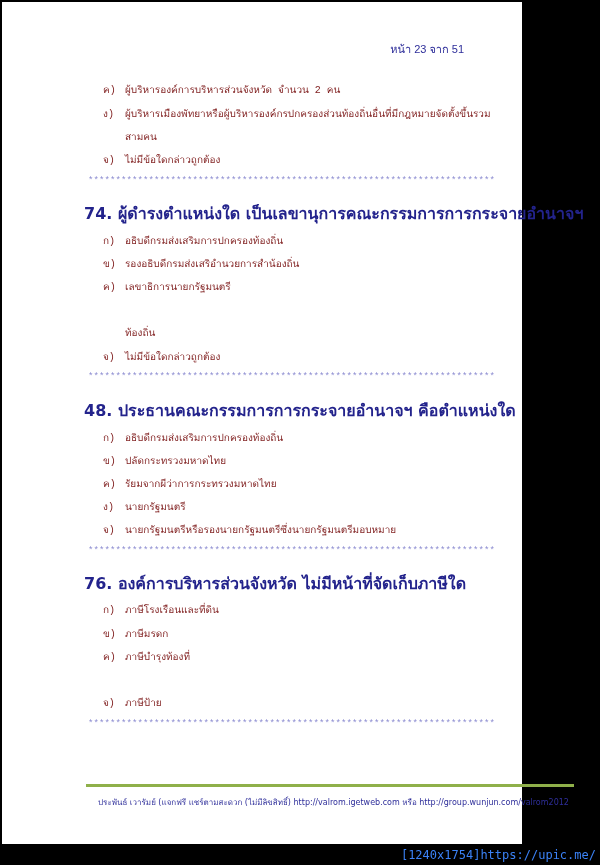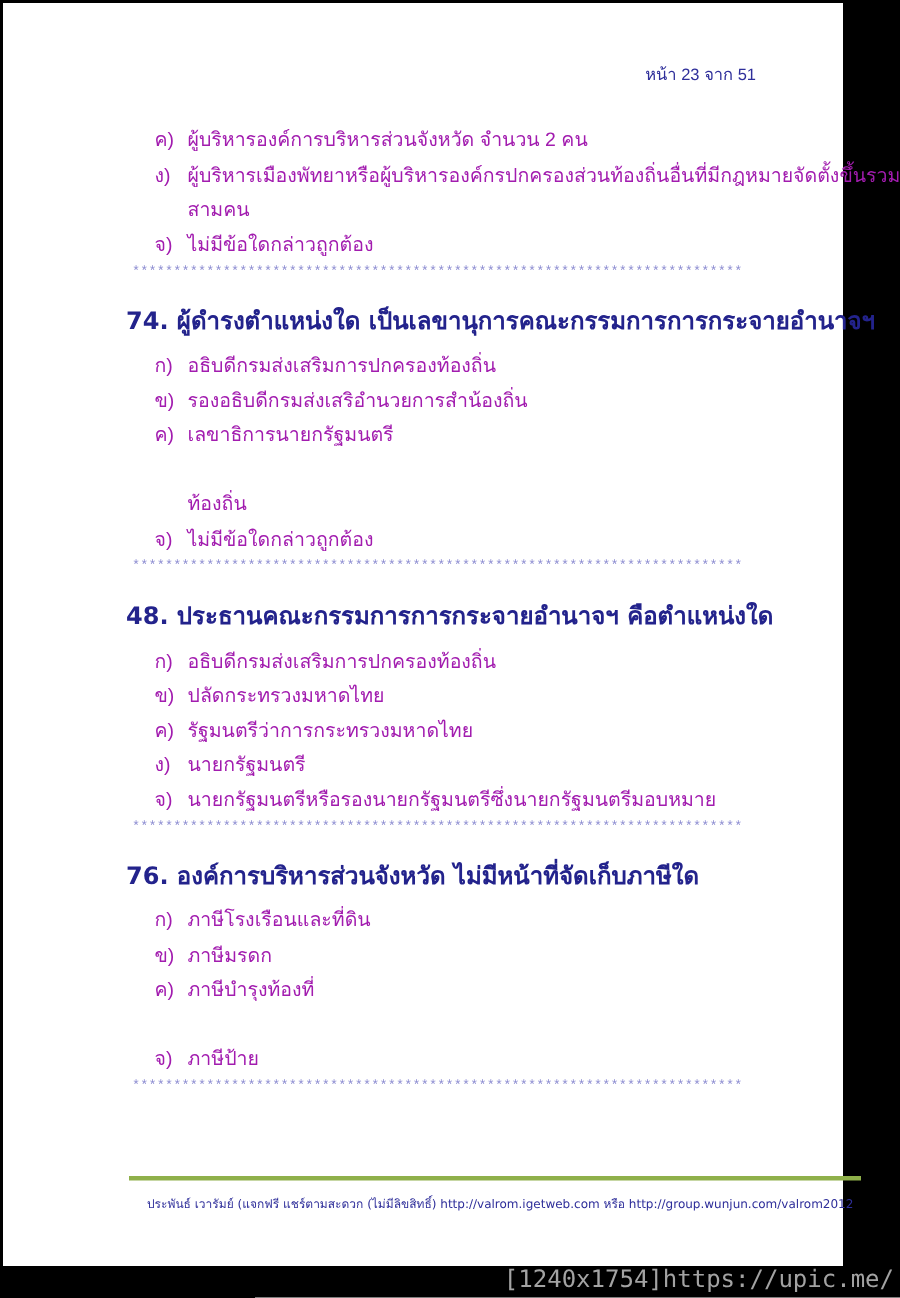--- a/index.html
+++ b/index.html
@@ -1,50 +1,50 @@
 <!DOCTYPE html>
 <html><head>
   <meta charset="utf-8">
   <style>
     html, body { margin: 0; padding: 0; }
     body {
       width: 600px; height: 865px; background: #000; position: relative; overflow: hidden;
       font-family: "DejaVu Sans", sans-serif;
     }
     .page {
-      position: absolute; left: 2px; top: 2px; width: 560px; height: 842px;
+      position: absolute; left: 2px; top: 2px; width: 520px; height: 842px;
       background: #ffffff;
     }
     .page-number {
       position: absolute; right: 58px; top: 38px; font-size: 11px; color: #2e2e9a;
       font-family: "Liberation Sans", sans-serif;
     }
     .opt {
-      position: absolute; left: 101px; font-size: 13px; color: #a21caf; white-space: nowrap;
-      font-family: Liberation Sans, sans-serif;
+      position: absolute; left: 101px; font-size: 10px; color: #7f1d1d; white-space: nowrap;
+      font-family: Liberation Mono, monospace;
     }
     .opt .letter { display: inline-block; width: 22px; }
     .opt.wrap2 { left: 123px; }
     .q {
       position: absolute; left: 82px; font-size: 16px; font-weight: bold; color: #23238c; white-space: nowrap;
       font-family: "DejaVu Sans", sans-serif;
     }
     .stars {
       position: absolute; left: 86px; width: 446px; font-size: 9px; color: #8a8ad0; letter-spacing: 0.1px;
       white-space: nowrap; overflow: hidden; font-family: "Liberation Mono", monospace;
     }
     .footer-line {
       position: absolute; left: 84px; top: 782px; width: 488px; height: 3px; background: #8fb04a;
     }
     .footer-text {
       position: absolute; left: 96px; top: 794px; font-size: 8px; font-weight: normal; color: #2e2e9a; white-space: nowrap;
       font-family: "DejaVu Sans", sans-serif;
     }
     .watermark {
-      position: absolute; right: 4px; bottom: 3px; font-size: 16px; color: #a3a3a3;
+      position: absolute; right: 4px; bottom: 3px; font-size: 12px; color: #3b82f6;
       font-family: "DejaVu Sans Mono", monospace;
     }
   </style>
 </head>
 <body>
 
 <div class="page">
   <div class="page-number">หน้า 23 จาก 51</div>
 
   <div class="opt" style="top:80px"><span class="letter">ค)</span><span>ผู้บริหารองค์การบริหารส่วนจังหวัด จำนวน 2 คน</span></div>
@@ -57,21 +57,21 @@
   <div class="opt" style="top:231px"><span class="letter">ก)</span><span>อธิบดีกรมส่งเสริมการปกครองท้องถิ่น</span></div>
   <div class="opt" style="top:254px"><span class="letter">ข)</span><span>รองอธิบดีกรมส่งเสริอำนวยการสำน้องถิ่น</span></div>
   <div class="opt" style="top:277px"><span class="letter">ค)</span><span>เลขาธิการนายกรัฐมนตรี</span></div>
   <div class="opt wrap2" style="top:323px">ท้องถิ่น</div>
   <div class="opt" style="top:347px"><span class="letter">จ)</span><span>ไม่มีข้อใดกล่าวถูกต้อง</span></div>
   <div class="stars" style="top:370px">**************************************************************************</div>
 
   <div class="q" style="top:396px">48. ประธานคณะกรรมการการกระจายอำนาจฯ คือตำแหน่งใด</div>
   <div class="opt" style="top:428px"><span class="letter">ก)</span><span>อธิบดีกรมส่งเสริมการปกครองท้องถิ่น</span></div>
   <div class="opt" style="top:451px"><span class="letter">ข)</span><span>ปลัดกระทรวงมหาดไทย</span></div>
-  <div class="opt" style="top:474px"><span class="letter">ค)</span><span>รัฐมนตรีว่าการกระทรวงมหาดไทย</span></div>
+  <div class="opt" style="top:474px"><span class="letter">ค)</span><span>รัยมจากผีว่าการกระทรวงมหาดไทย</span></div>
   <div class="opt" style="top:497px"><span class="letter">ง)</span><span>นายกรัฐมนตรี</span></div>
   <div class="opt" style="top:520px"><span class="letter">จ)</span><span>นายกรัฐมนตรีหรือรองนายกรัฐมนตรีซึ่งนายกรัฐมนตรีมอบหมาย</span></div>
   <div class="stars" style="top:544px">**************************************************************************</div>
 
   <div class="q" style="top:569px">76. องค์การบริหารส่วนจังหวัด ไม่มีหน้าที่จัดเก็บภาษีใด</div>
   <div class="opt" style="top:600px"><span class="letter">ก)</span><span>ภาษีโรงเรือนและที่ดิน</span></div>
   <div class="opt" style="top:624px"><span class="letter">ข)</span><span>ภาษีมรดก</span></div>
   <div class="opt" style="top:647px"><span class="letter">ค)</span><span>ภาษีบำรุงท้องที่</span></div>
   <div class="opt" style="top:693px"><span class="letter">จ)</span><span>ภาษีป้าย</span></div>
   <div class="stars" style="top:717px">**************************************************************************</div>

